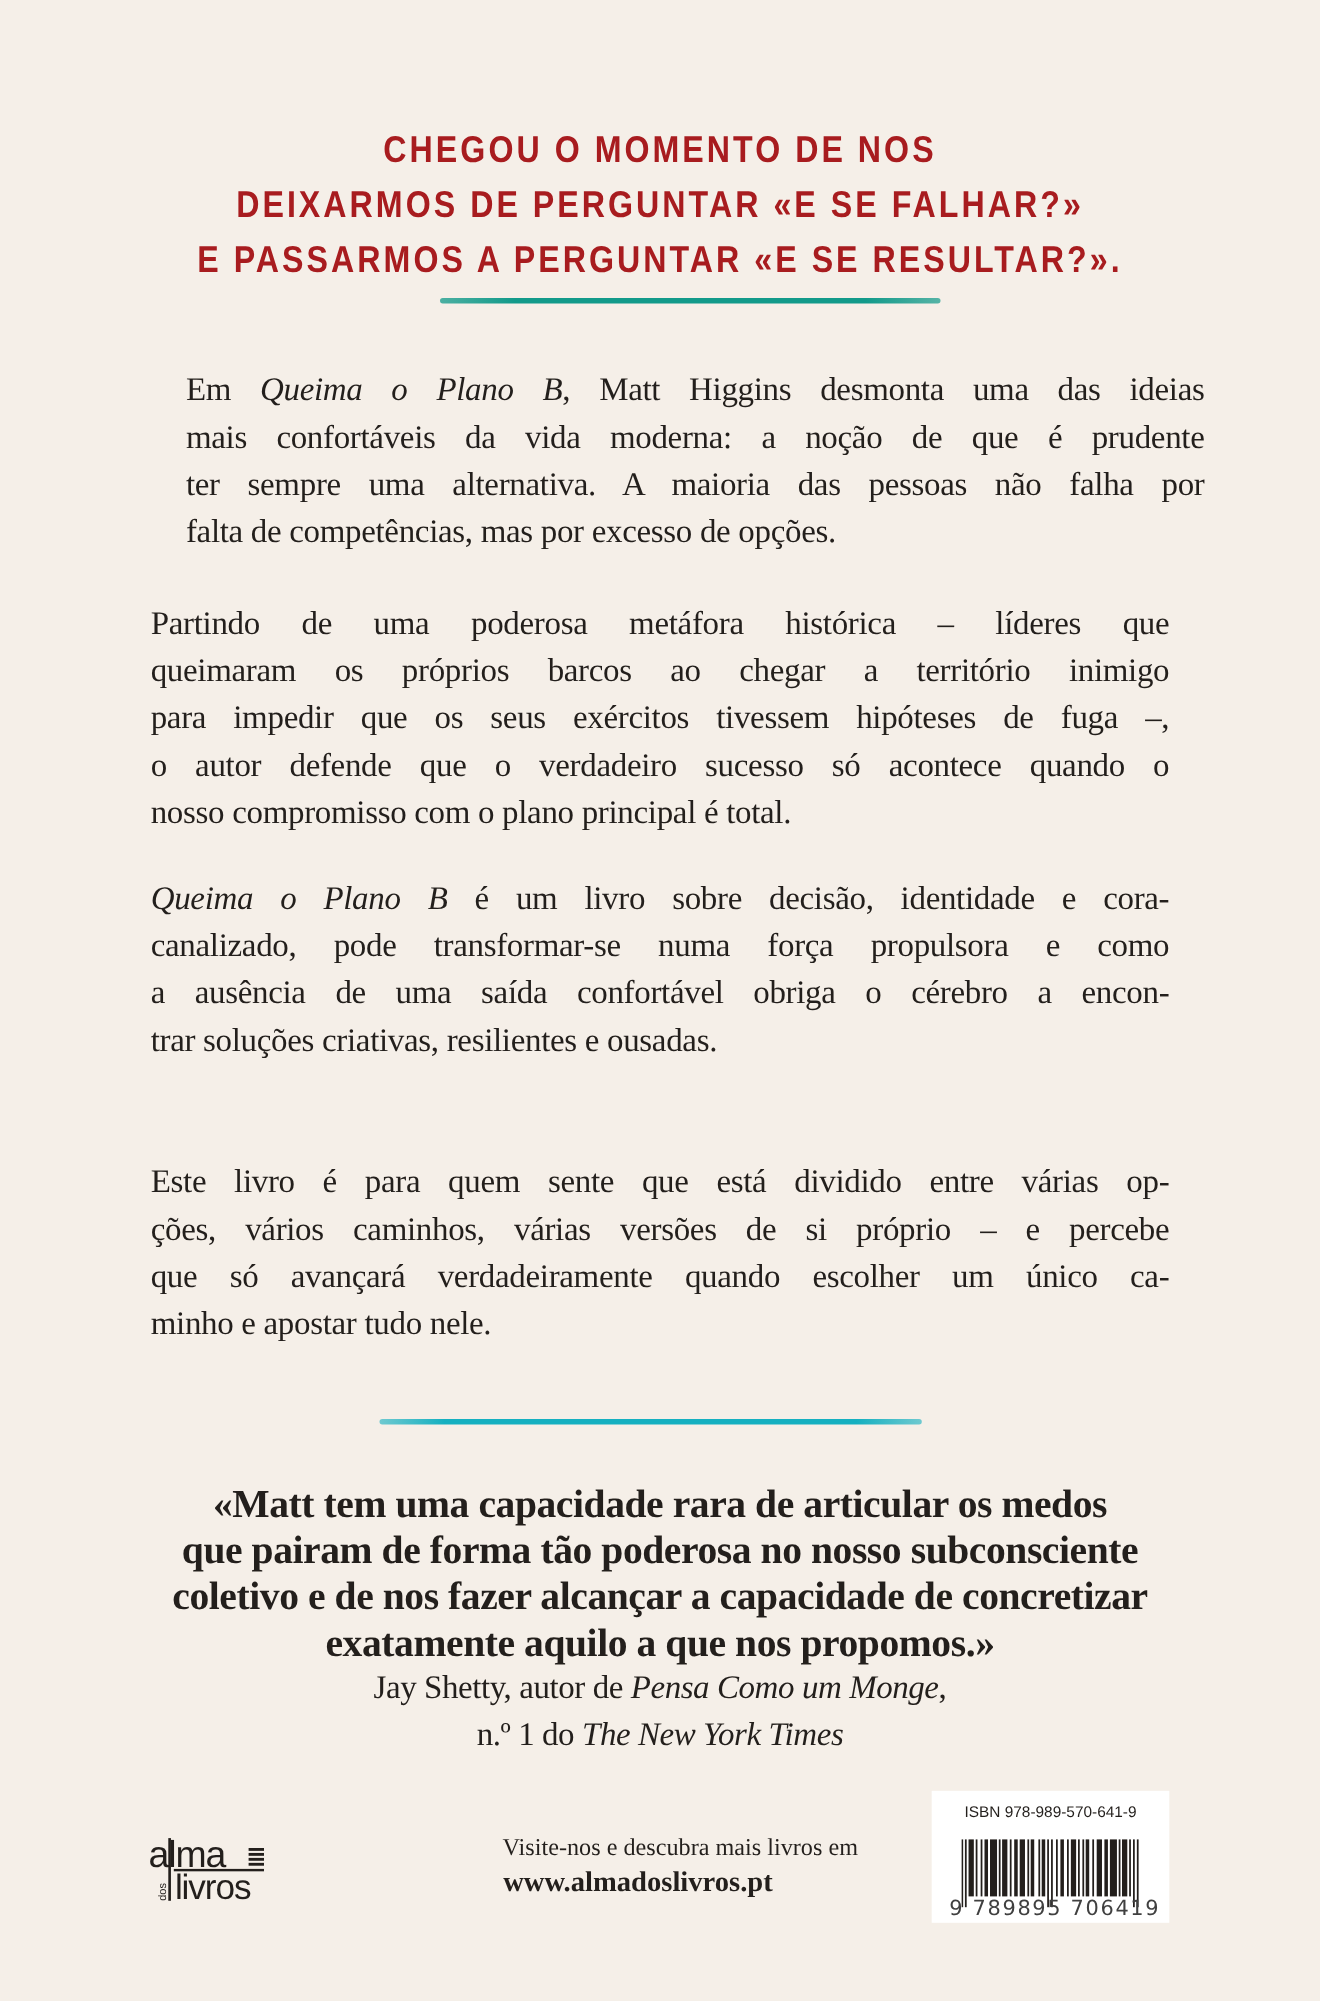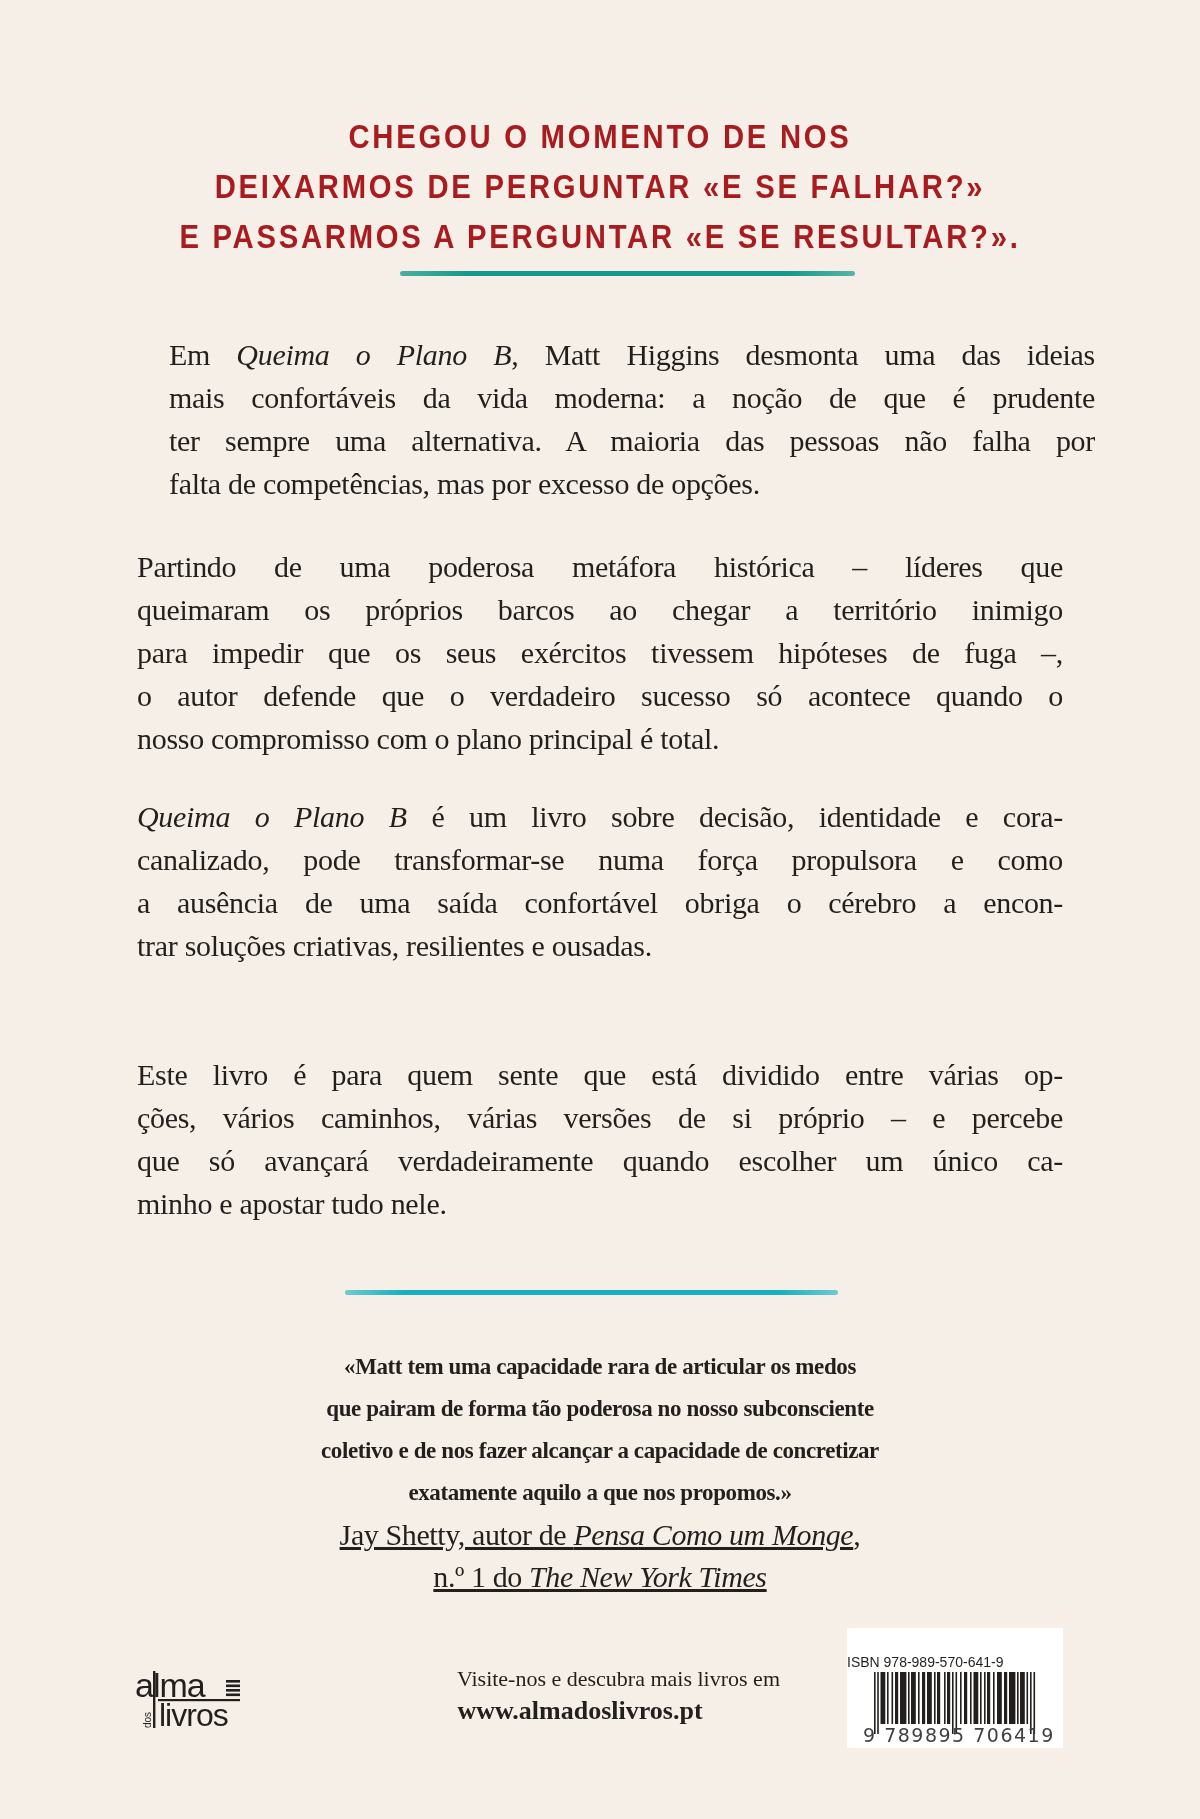--- a/index.html
+++ b/index.html
@@ -37,46 +37,46 @@
   }
   .body-text .line { display: block; white-space: nowrap; text-align-last: justify; }
   .body-text .line.last { text-align-last: left; }
   .p1 { top: 333px; margin-left: 32px; }
   .p2 { top: 545px; }
   .p3 { top: 795px; }
   .p4 { top: 1053px; }
   .quote {
     position: absolute; left: 0; top: 1346px; width: 1200px;
     text-align: center;
-    font-size: 23px; line-height: 42px;
+    font-size: 36px; line-height: 42px;
     font-weight: bold;
     letter-spacing: -0.4px;
   }
   .quote .line { display: block; white-space: nowrap; }
   .attribution {
     position: absolute; left: 0; top: 1514px; width: 1200px;
     text-align: center; font-size: 30px; line-height: 42px;
     letter-spacing: -0.4px;
   }
-  .attribution .line { display: block; white-space: nowrap; text-decoration: underline; }
+  .attribution .line { display: block; white-space: nowrap; }
   i, em { font-style: italic; }
   .logo {
     position: absolute; left: 128px; top: 1662px; width: 130px; height: 70px;
   }
   .visit {
     position: absolute; left: 380px; top: 1663px; width: 400px; text-align: center;
   }
   .visit .line1 { font-size: 22px; line-height: 32px; text-align: right; }
   .visit .line2 { font-size: 26px; line-height: 32px; font-weight: bold; }
   .barcode-box {
     position: absolute; left: 847px; top: 1628px; width: 216px; height: 120px;
     background: #ffffff;
   }
   .isbn {
-    position: absolute; left: 0; top: 26px; width: 216px; text-align: left;
+    position: absolute; left: 0; top: 11px; width: 216px; text-align: center;
     font-family: "Liberation Sans", "DejaVu Sans", sans-serif;
     font-size: 14px; color: #231f1c;
   }
   .bars { position: absolute; left: 27px; top: 44px; }
   .ean {
     position: absolute; left: 16px; top: 96px; width: 190px;
     font-family: "DejaVu Sans", "Liberation Sans", sans-serif;
     font-size: 19px; color: #404040; letter-spacing: 1.5px; white-space: nowrap;
   }
 </style>

